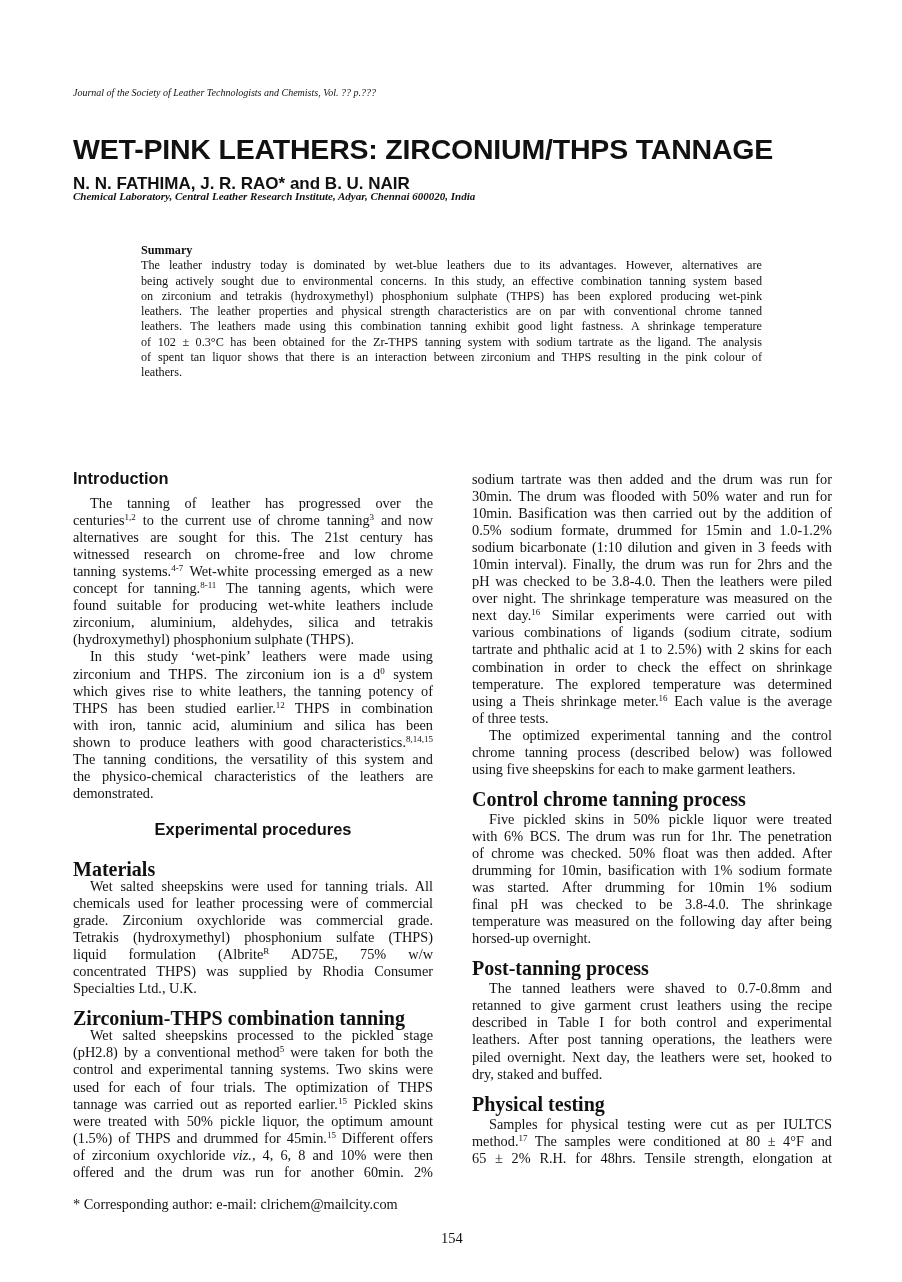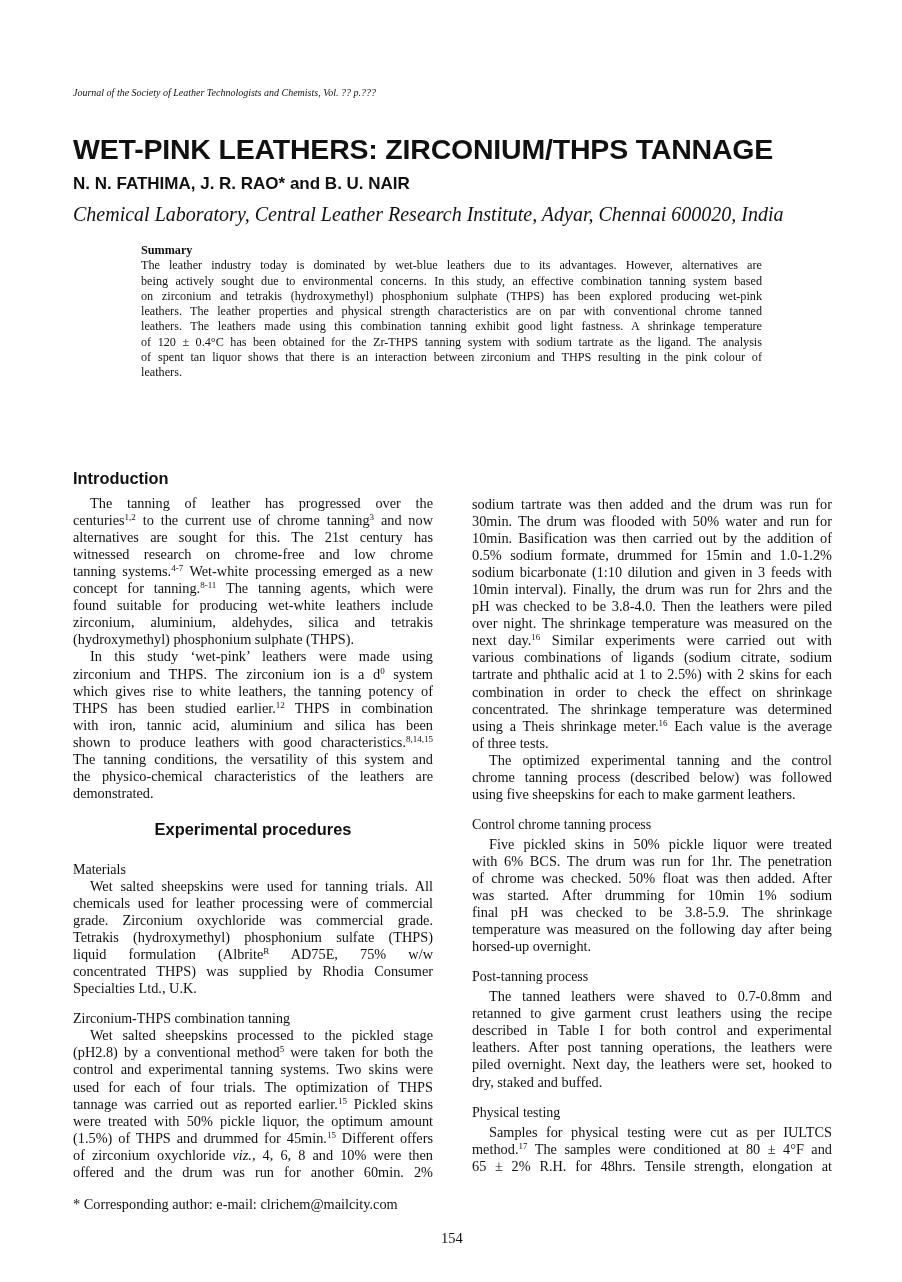--- a/index.html
+++ b/index.html
@@ -2,54 +2,54 @@
 <html><head>
 <meta charset="utf-8">
 <style>
   html, body { margin:0; padding:0; background:#ffffff; }
   body { width:902px; height:1282px; position:relative; overflow:hidden; color:#111; }
   .serif { font-family:"Liberation Serif", "DejaVu Serif", serif; }
   .sans { font-family:"Liberation Sans", "DejaVu Sans", sans-serif;text-align:center; }
   #journal { position:absolute; left:73px; top:87px; font-size:10px; font-style:italic; }
   #title { position:absolute; left:73px; top:133px; font-size:28.5px; font-weight:bold; letter-spacing:-0.2px; white-space:nowrap; margin:0; }
   #authors { position:absolute; left:73px; top:174px; font-size:17px; font-weight:bold; white-space:nowrap; }
-  #affil { position:absolute; left:73px; top:203px; font-size:20px; font-style:italic; white-space:nowrap; }
+  #affil { position:absolute; left:73px; top:190px; font-size:11px; font-style:italic; white-space:nowrap;font-weight:bold; }
   #summary { position:absolute; left:141px; top:243px; width:621px; font-size:12.2px; line-height:15.3px; }
   #summary .head { font-weight:bold; }
   .col { position:absolute; font-size:14.3px; line-height:17.05px; }
   #colL { left:73px; top:470px; width:360px; }
-  #colR { left:472px; top:471px; width:360px;margin-top:25px; }
+  #colR { left:472px; top:471px; width:360px; }
   .line { display:block; text-align:justify; text-align-last:justify; white-space:nowrap; height:17.05px; overflow:visible; }
   .line.last { text-align-last:left; }
   .line.ind { text-indent:17px; }
   .sline { display:block; text-align:justify; text-align-last:justify; white-space:nowrap; height:15.3px; }
   .sline.last { text-align-last:left; }
   .h2 { font-family:"Liberation Sans", "DejaVu Sans", sans-serif; font-weight:bold; font-size:16.4px; display:block; }
-  .h3 { font-weight:normal; display:block; font-size:14px; }
+  .h3 { font-weight:bold; display:block; font-size:20px; }
   sup { font-size:9px; line-height:0; vertical-align:5px; }
   #footnote { position:absolute; left:73px; top:1196px; font-size:14.3px; white-space:nowrap; }
   #pagenum { position:absolute; left:441px; top:1210px; font-size:14.5px;margin-top:20px; }
 </style>
 </head>
 <body>
 
 <div id="journal" class="serif">Journal of the Society of Leather Technologists and Chemists, Vol. ?? p.???</div>
 <h1 id="title" class="sans">WET-PINK LEATHERS: ZIRCONIUM/THPS TANNAGE</h1>
 <div id="authors" class="sans">N. N. FATHIMA, J. R. RAO* and B. U. NAIR</div>
 <div id="affil" class="serif">Chemical Laboratory, Central Leather Research Institute, Adyar, Chennai 600020, India</div>
 
 <div id="summary" class="serif">
   <div class="head">Summary</div>
   <div id="summary-lines">
       <span class="sline">The leather industry today is dominated by wet-blue leathers due to its advantages. However, alternatives are</span>
       <span class="sline">being actively sought due to environmental concerns. In this study, an effective combination tanning system based</span>
       <span class="sline">on zirconium and tetrakis (hydroxymethyl) phosphonium sulphate (THPS) has been explored producing wet-pink</span>
       <span class="sline">leathers. The leather properties and physical strength characteristics are on par with conventional chrome tanned</span>
       <span class="sline">leathers. The leathers made using this combination tanning exhibit good light fastness. A shrinkage temperature</span>
-      <span class="sline">of 120 ± 0.4°C has been obtained for the Zr-THPS tanning system with sodium tartrate as the ligand. The analysis</span>
+      <span class="sline">of 102 ± 0.3°C has been obtained for the Zr-THPS tanning system with sodium tartrate as the ligand. The analysis</span>
       <span class="sline">of spent tan liquor shows that there is an interaction between zirconium and THPS resulting in the pink colour of</span>
       <span class="sline last">leathers.</span>
     </div>
 </div>
 
 <div id="colL" class="col serif">
   <span class="h2" style="margin-bottom:8px;">Introduction</span>
   <div>
       <span class="line ind">The tanning of leather has progressed over the</span>
       <span class="line">centuries<sup>1,2</sup> to the current use of chrome tanning<sup>3</sup> and now</span>
@@ -102,34 +102,35 @@
       <span class="line">10min. Basification was then carried out by the addition of</span>
       <span class="line">0.5% sodium formate, drummed for 15min and 1.0-1.2%</span>
       <span class="line">sodium bicarbonate (1:10 dilution and given in 3 feeds with</span>
       <span class="line">10min interval). Finally, the drum was run for 2hrs and the</span>
       <span class="line">pH was checked to be 3.8-4.0. Then the leathers were piled</span>
       <span class="line">over night. The shrinkage temperature was measured on the</span>
       <span class="line">next day.<sup>16</sup> Similar experiments were carried out with</span>
       <span class="line">various combinations of ligands (sodium citrate, sodium</span>
       <span class="line">tartrate and phthalic acid at 1 to 2.5%) with 2 skins for each</span>
       <span class="line">combination in order to check the effect on shrinkage</span>
-      <span class="line">concentrated. The shrinkage temperature was determined</span>
+      <span class="line">temperature. The explored temperature was determined</span>
       <span class="line">using a Theis shrinkage meter.<sup>16</sup> Each value is the average</span>
       <span class="line last">of three tests.</span>
       <span class="line ind">The optimized experimental tanning and the control</span>
       <span class="line">chrome tanning process (described below) was followed</span>
       <span class="line last">using five sheepskins for each to make garment leathers.</span>
     </div>
   <span class="h3" style="margin-top:13px;margin-bottom:3px;">Control chrome tanning process</span>
   <div>
       <span class="line ind">Five pickled skins in 50% pickle liquor were treated</span>
       <span class="line">with 6% BCS. The drum was run for 1hr. The penetration</span>
       <span class="line">of chrome was checked. 50% float was then added. After</span>
+      <span class="line">drumming for 10min, basification with 1% sodium formate</span>
       <span class="line">was started. After drumming for 10min 1% sodium</span>
-      <span class="line">final pH was checked to be 3.8-5.9. The shrinkage</span>
+      <span class="line">final pH was checked to be 3.8-4.0. The shrinkage</span>
       <span class="line">temperature was measured on the following day after being</span>
       <span class="line last">horsed-up overnight.</span>
     </div>
   <span class="h3" style="margin-top:13px;margin-bottom:3px;">Post-tanning process</span>
   <div>
       <span class="line ind">The tanned leathers were shaved to 0.7-0.8mm and</span>
       <span class="line">retanned to give garment crust leathers using the recipe</span>
       <span class="line">described in Table I for both control and experimental</span>
       <span class="line">leathers. After post tanning operations, the leathers were</span>
       <span class="line">piled overnight. Next day, the leathers were set, hooked to</span>

